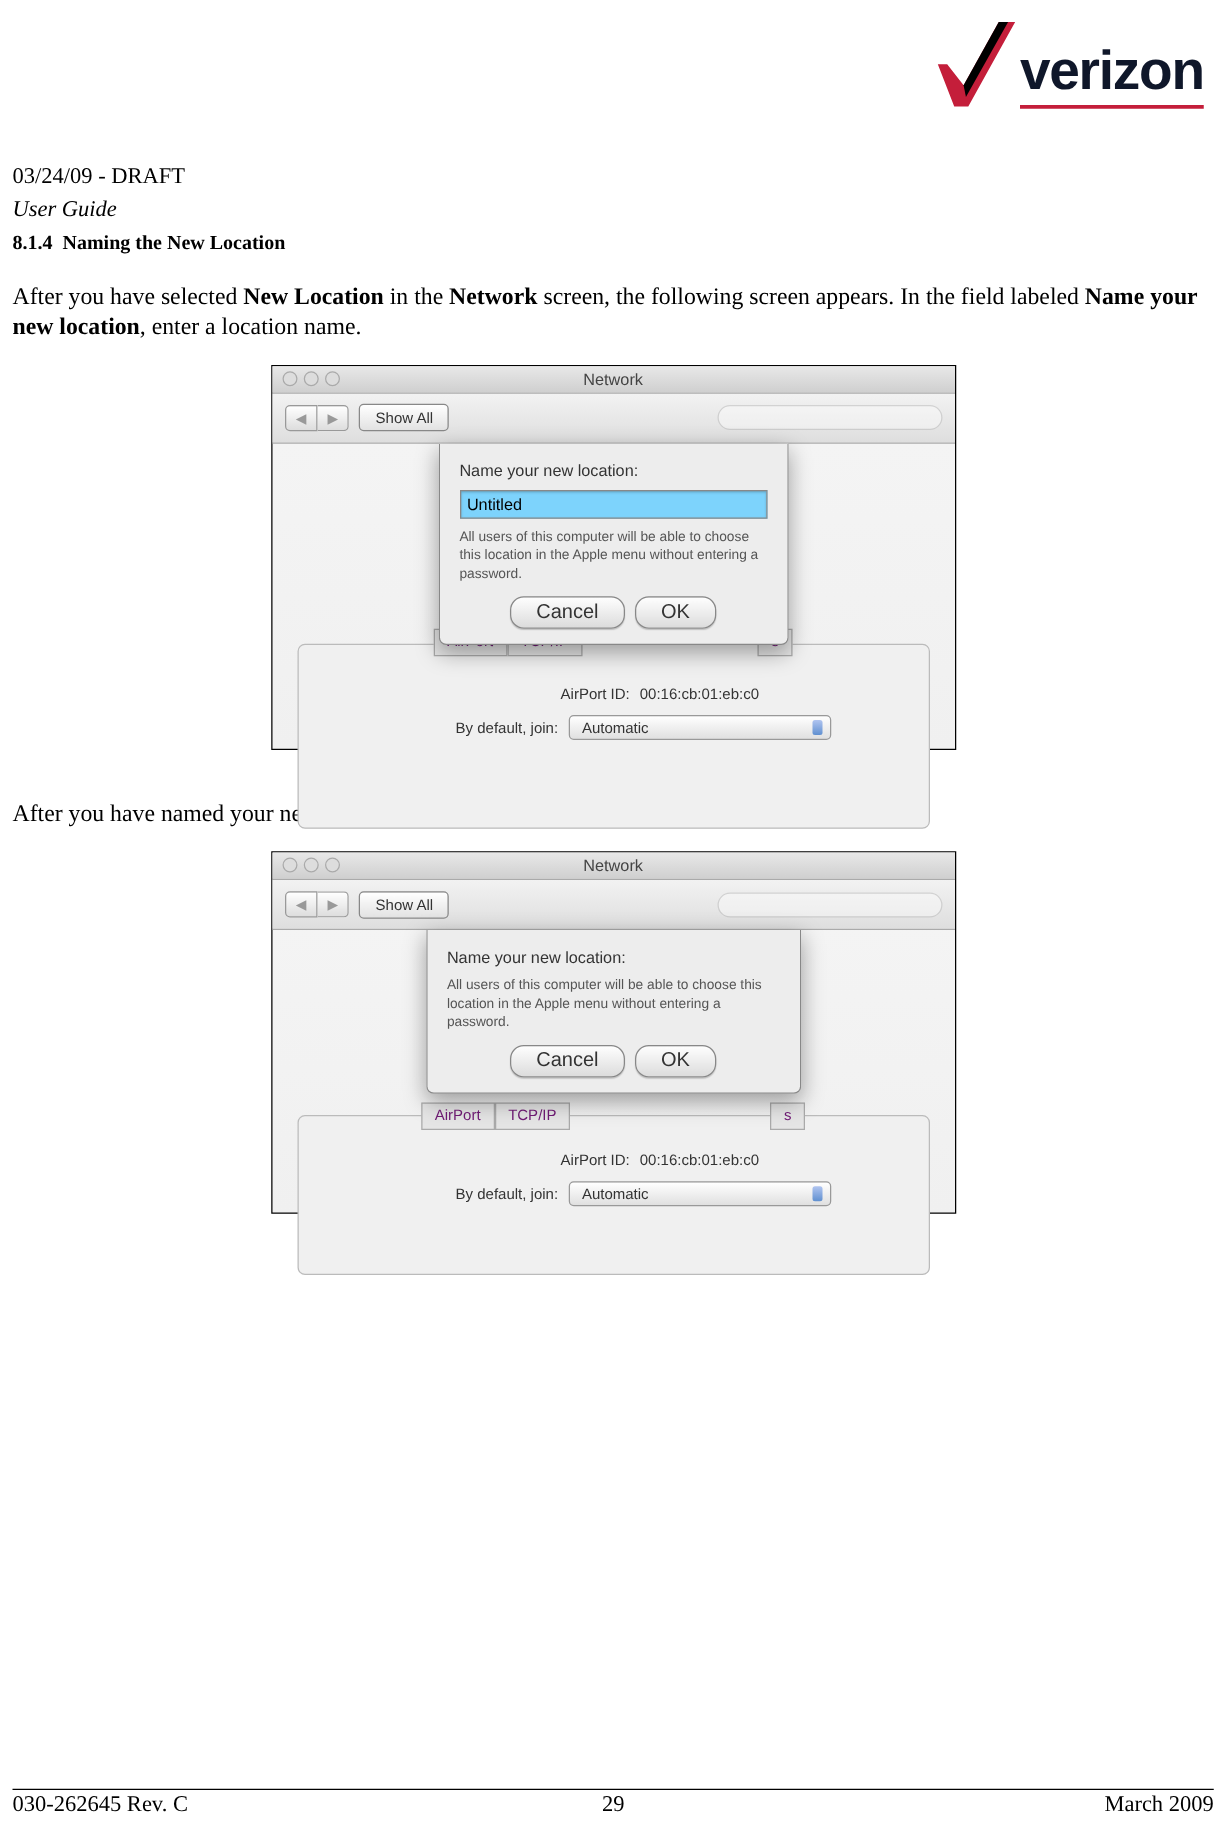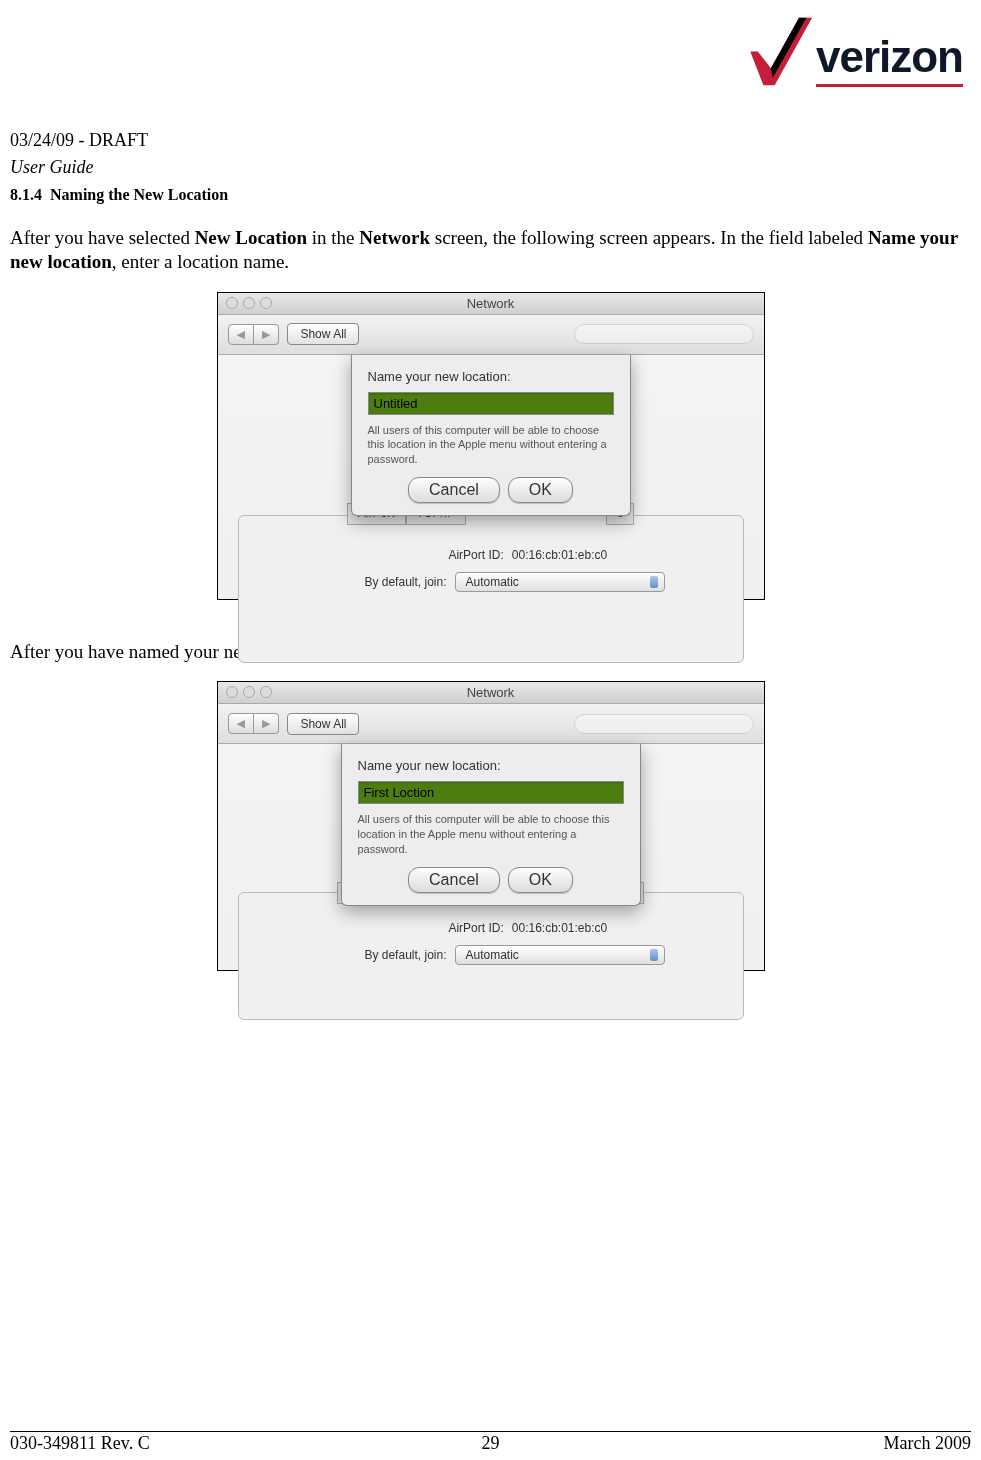--- a/index.html
+++ b/index.html
@@ -150,21 +150,21 @@
     }
     .sheet-label {
       font-size: 13px;
       margin-bottom: 8px;
     }
     .sheet-input {
       width: 100%;
       border: 1px solid #888;
       padding: 3px 5px;
       font-size: 13px;
-      background: #4d7c0f;
+      background: #7dd3fc;
       margin-bottom: 8px;
       box-shadow: inset 0 1px 2px rgba(0,0,0,0.2);
     }
     .sheet-desc {
       font-size: 11px;
       color: #555;
       line-height: 1.35;
       margin-bottom: 10px;
     }
     .sheet-buttons {
@@ -370,30 +370,29 @@
           <div class="dropdown"><span>Automatic</span></div>
         </div>
       </div>
       <div class="tab-strip" style="top:138px">
         <div class="tab">AirPort</div>
         <div class="tab">TCP/IP</div>
         <div class="tab" style="margin-left:160px">s</div>
       </div>
       <div class="sheet">
         <div class="sheet-label">Name your new location:</div>
-        <input class="sheet-input" value="First Loction" style="">
         <div class="sheet-desc">All users of this computer will be able to choose this location in the Apple menu without entering a password.</div>
         <div class="sheet-buttons">
           <div class="aqua-btn">Cancel</div>
           <div class="aqua-btn">OK</div>
         </div>
       </div>
     </div>
   </div>
 
 </div>
 
 <div class="footer-top-rule"></div>
 <div class="footer">
-  <div>030-349811 Rev. C</div>
+  <div>030-262645 Rev. C</div>
   <div class="center">29</div>
   <div>March 2009</div>
 </div>
 
 </body></html>

